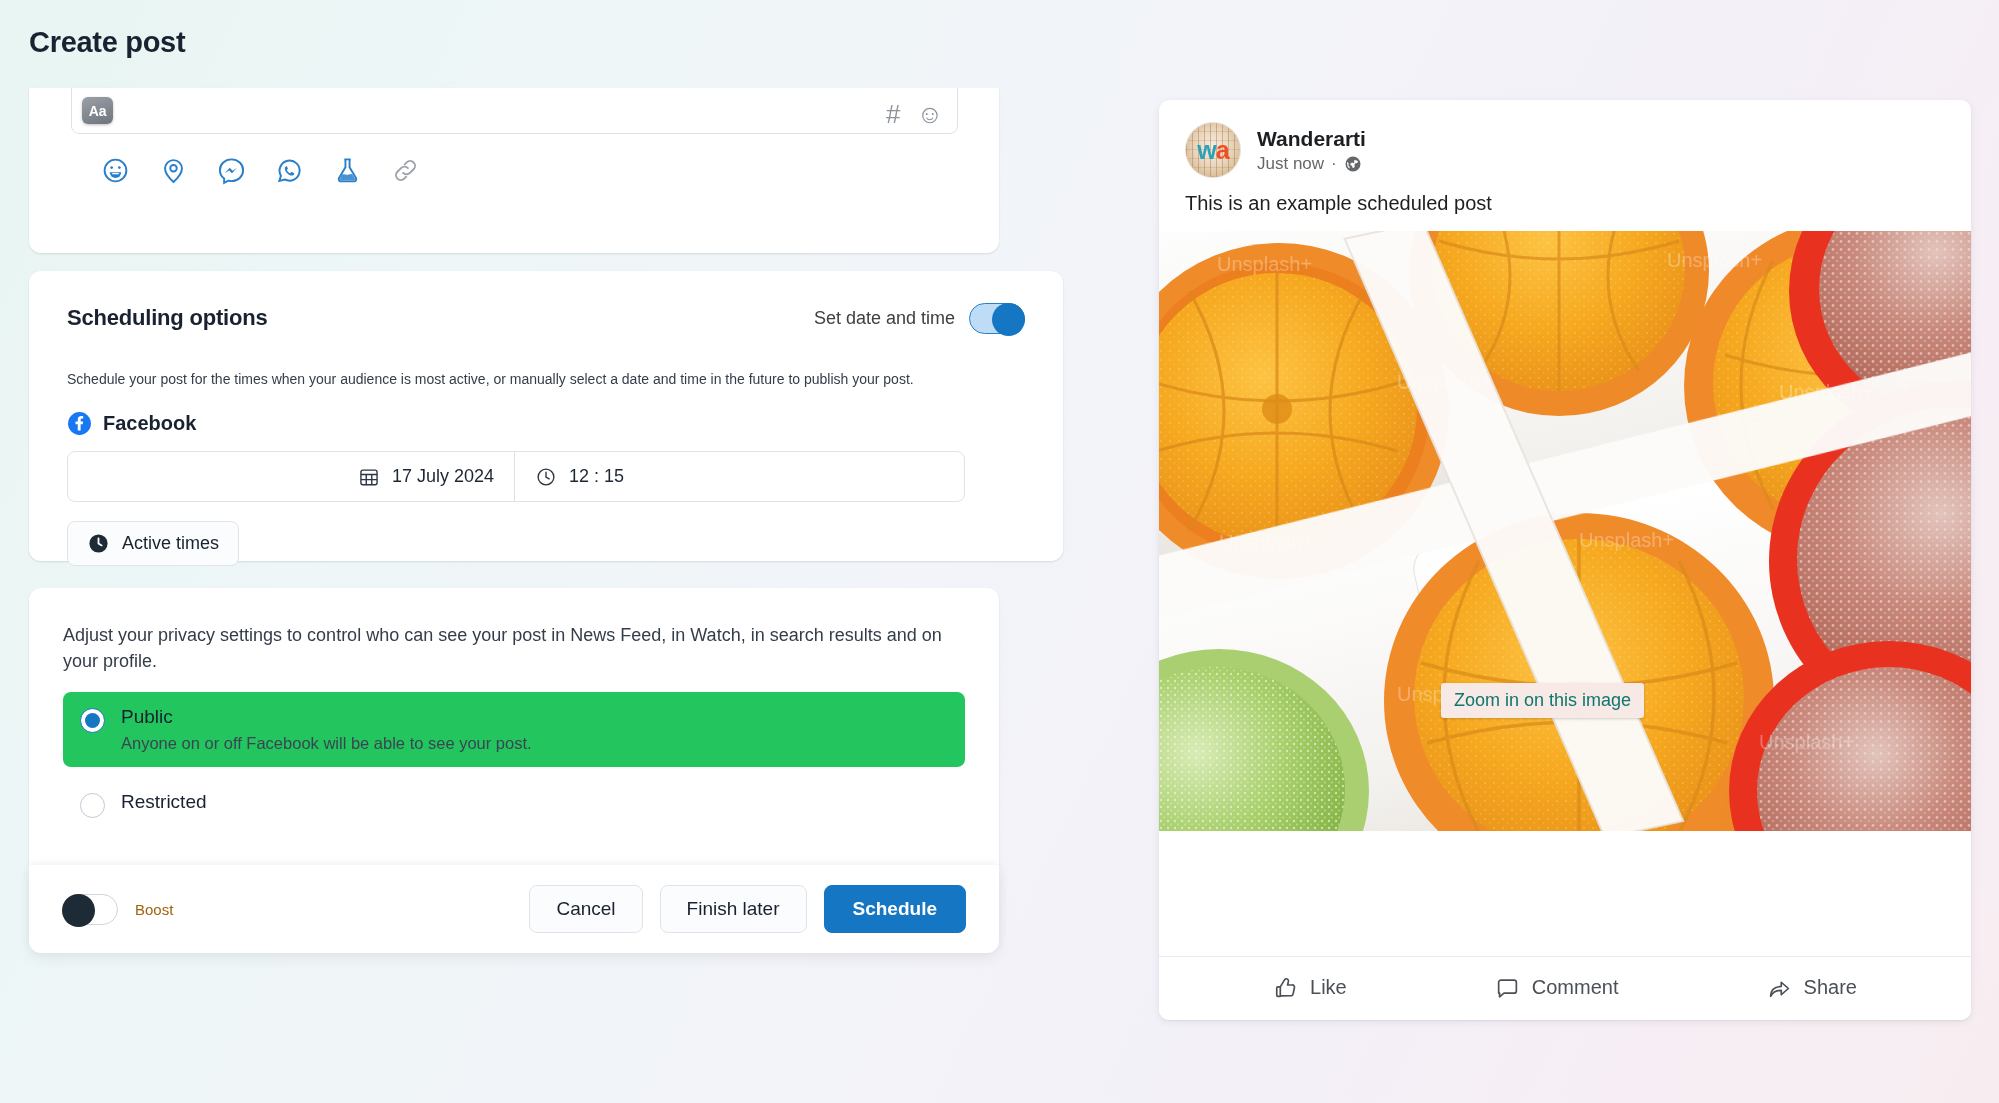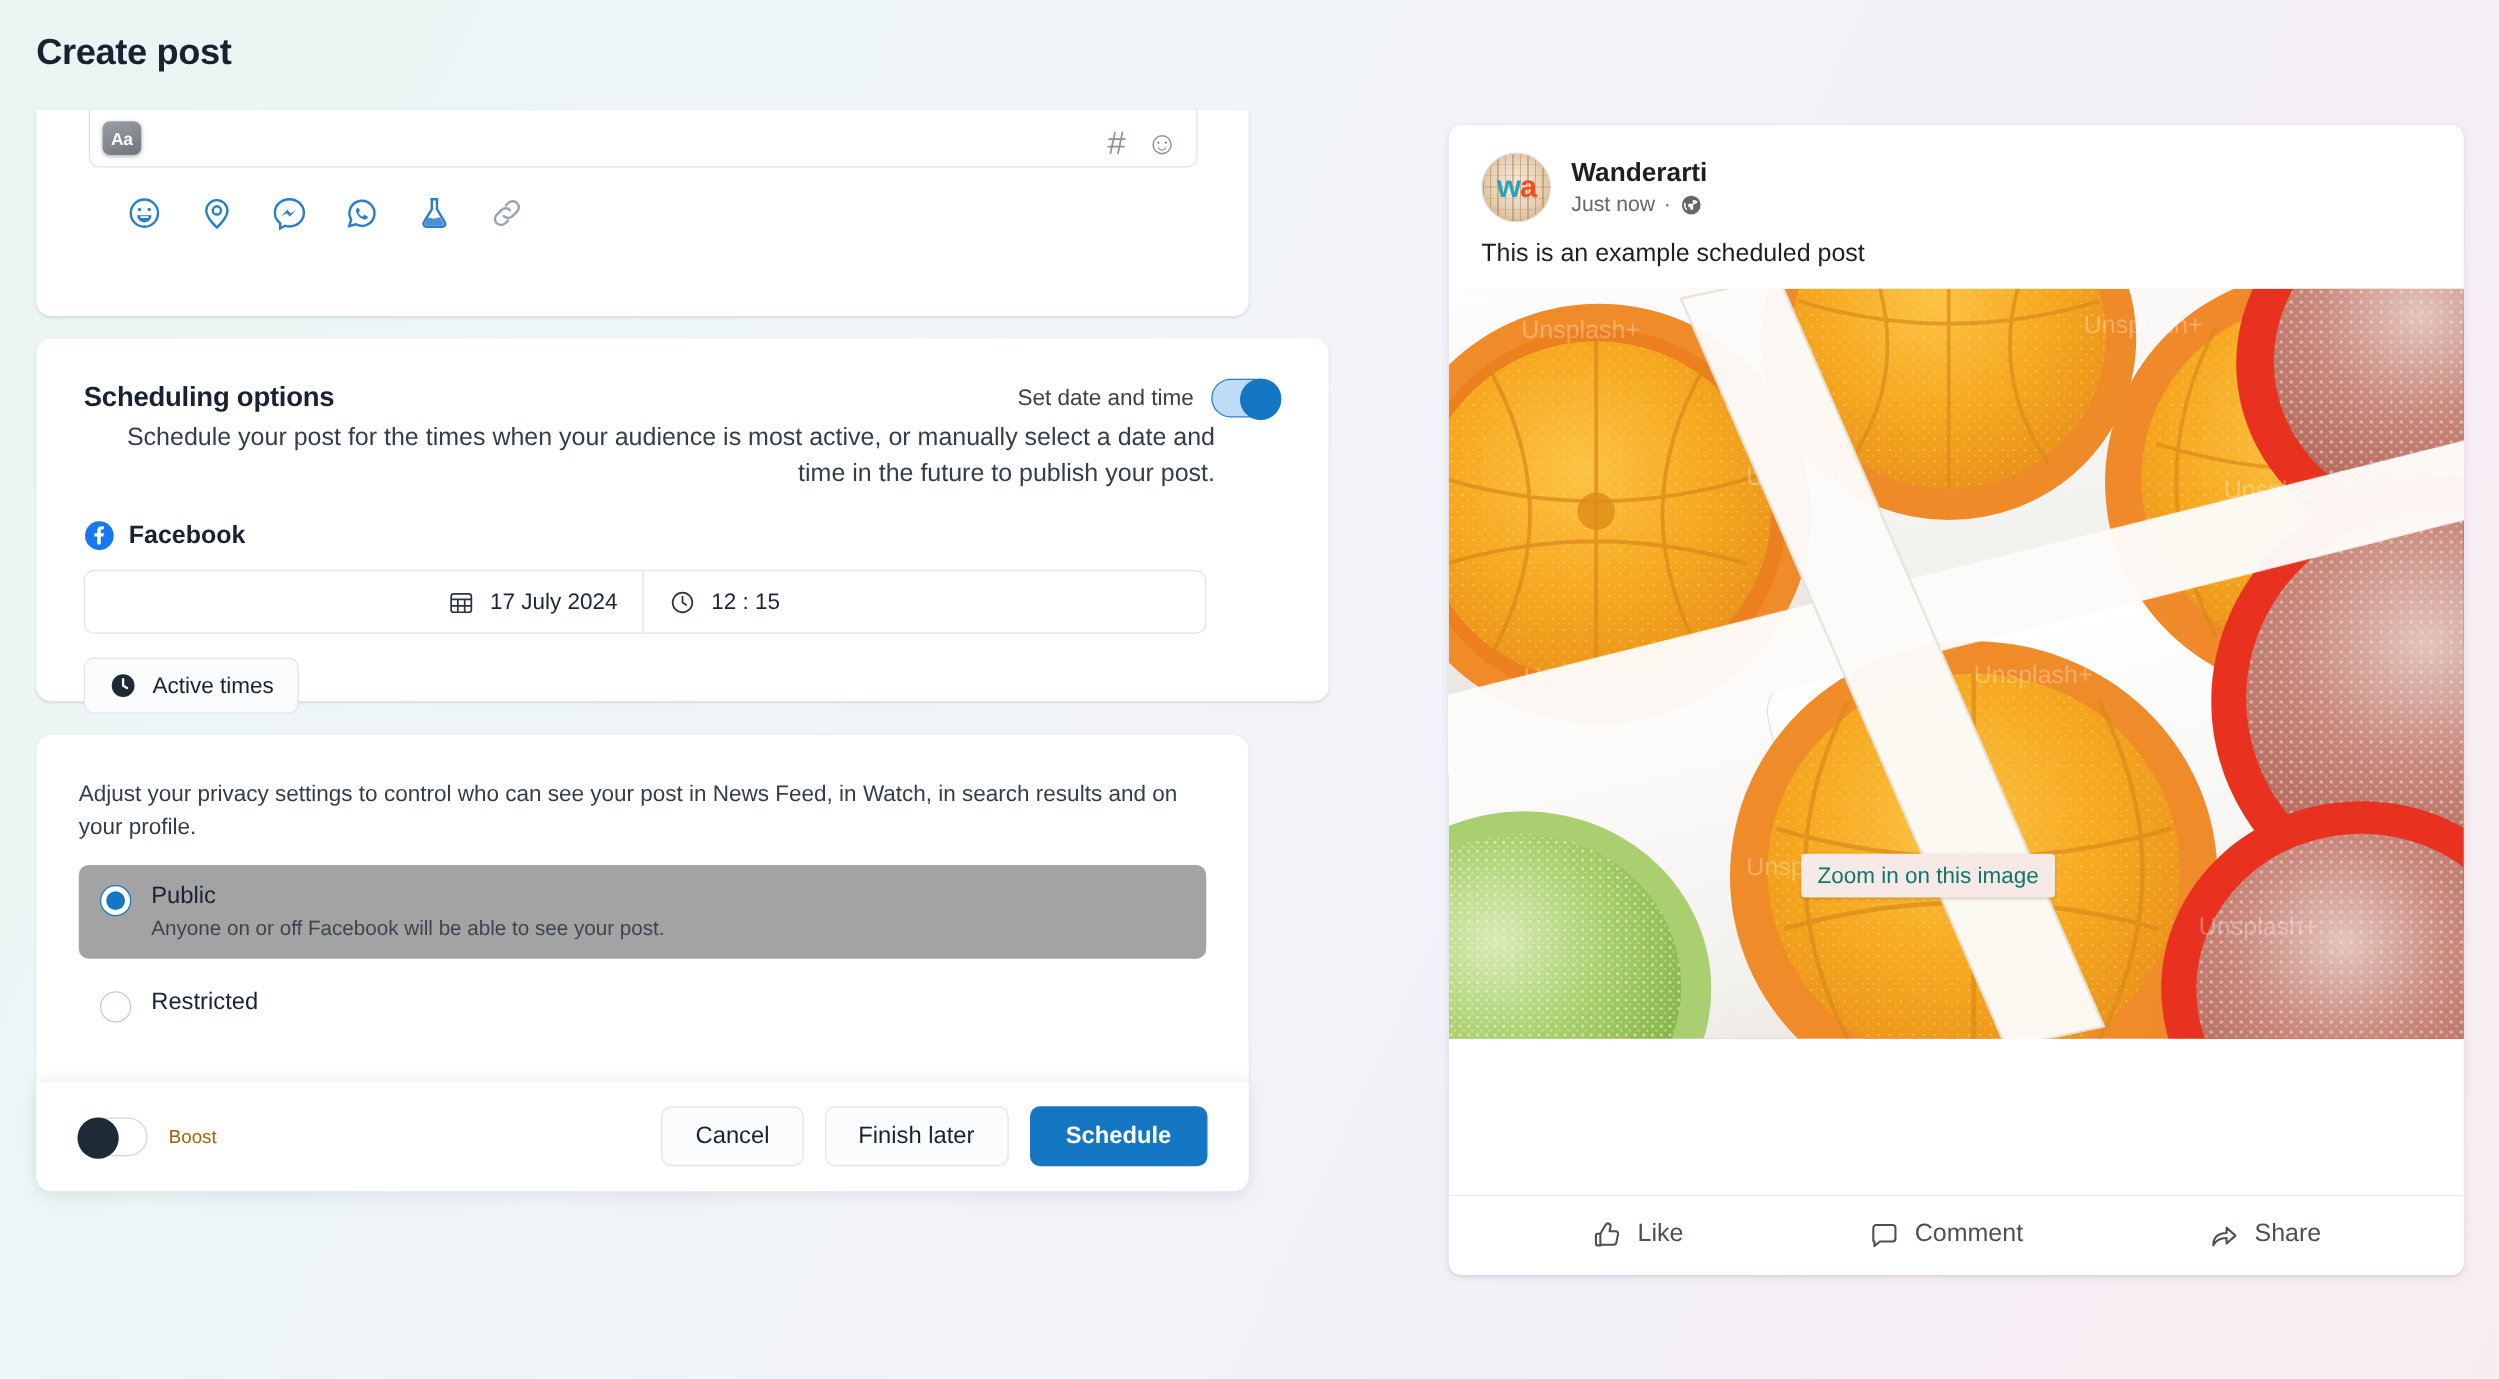--- a/index.html
+++ b/index.html
@@ -114,24 +114,23 @@
     width: 33px; height: 33px; border-radius: 50%;
     background: #1577c4;
   }
   .toggle.off { background: #ffffff; border: 1px solid #cfd5dd; }
   .toggle.off .knob {
     position: absolute; left: -1px; top: -1px;
     width: 33px; height: 33px; border-radius: 50%;
     background: #1f2a37;
   }
   #scheduling-desc {
-    margin-top: 1px;
-    font-size: 20px; line-height: 1.45; color: #343d4a;
+    margin-top: 34px;
+    font-size: 14px; line-height: 1.45; color: #343d4a;
     width: 905px;
-    text-align: right;
   }
   #fb-row {
     margin-top: 22px;
     display: flex; align-items: center; gap: 11px;
   }
   #fb-label { font-size: 20px; font-weight: 700; color: #182230; }
 
   #datetime-row {
     margin-top: 15px;
     width: 898px; height: 51px;
@@ -173,21 +172,21 @@
     font-size: 18px; line-height: 1.45; color: #343d4a;
     width: 905px;
   }
   .radio-row {
     margin-top: 18px;
     border-radius: 8px;
     padding: 14px 0 14px 17px;
     display: flex; gap: 16px;
     cursor: pointer;
   }
-  .radio-row.selected { background: #a3a3a3; }
+  .radio-row.selected { background: #22c55e; }
   .radio {
     width: 25px; height: 25px; border-radius: 50%;
     border: 1px solid #c2cad4; background: #fff;
     flex: none; margin-top: 2px;
     display: flex; align-items: center; justify-content: center;
   }
   .radio.checked { border-color: #1577c4; }
   .radio.checked::after {
     content: ""; width: 15px; height: 15px; border-radius: 50%;
     background: #1577c4;

